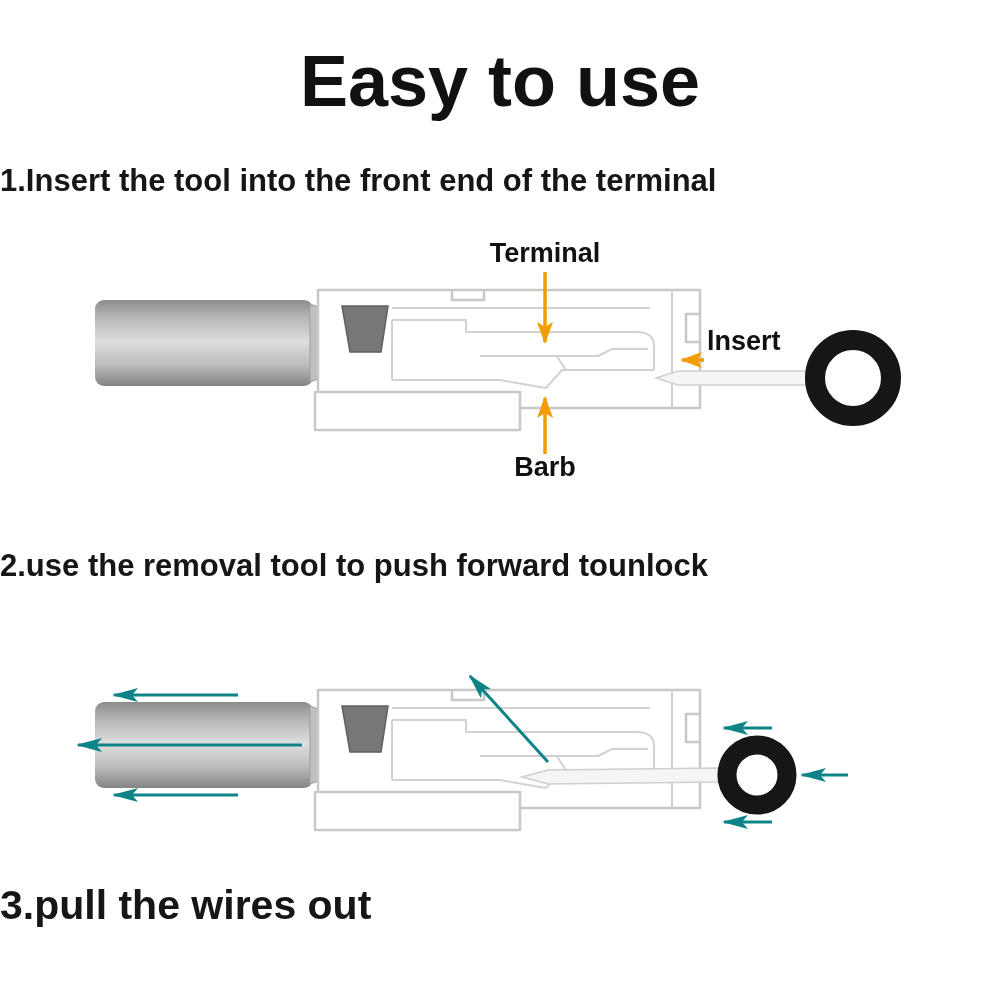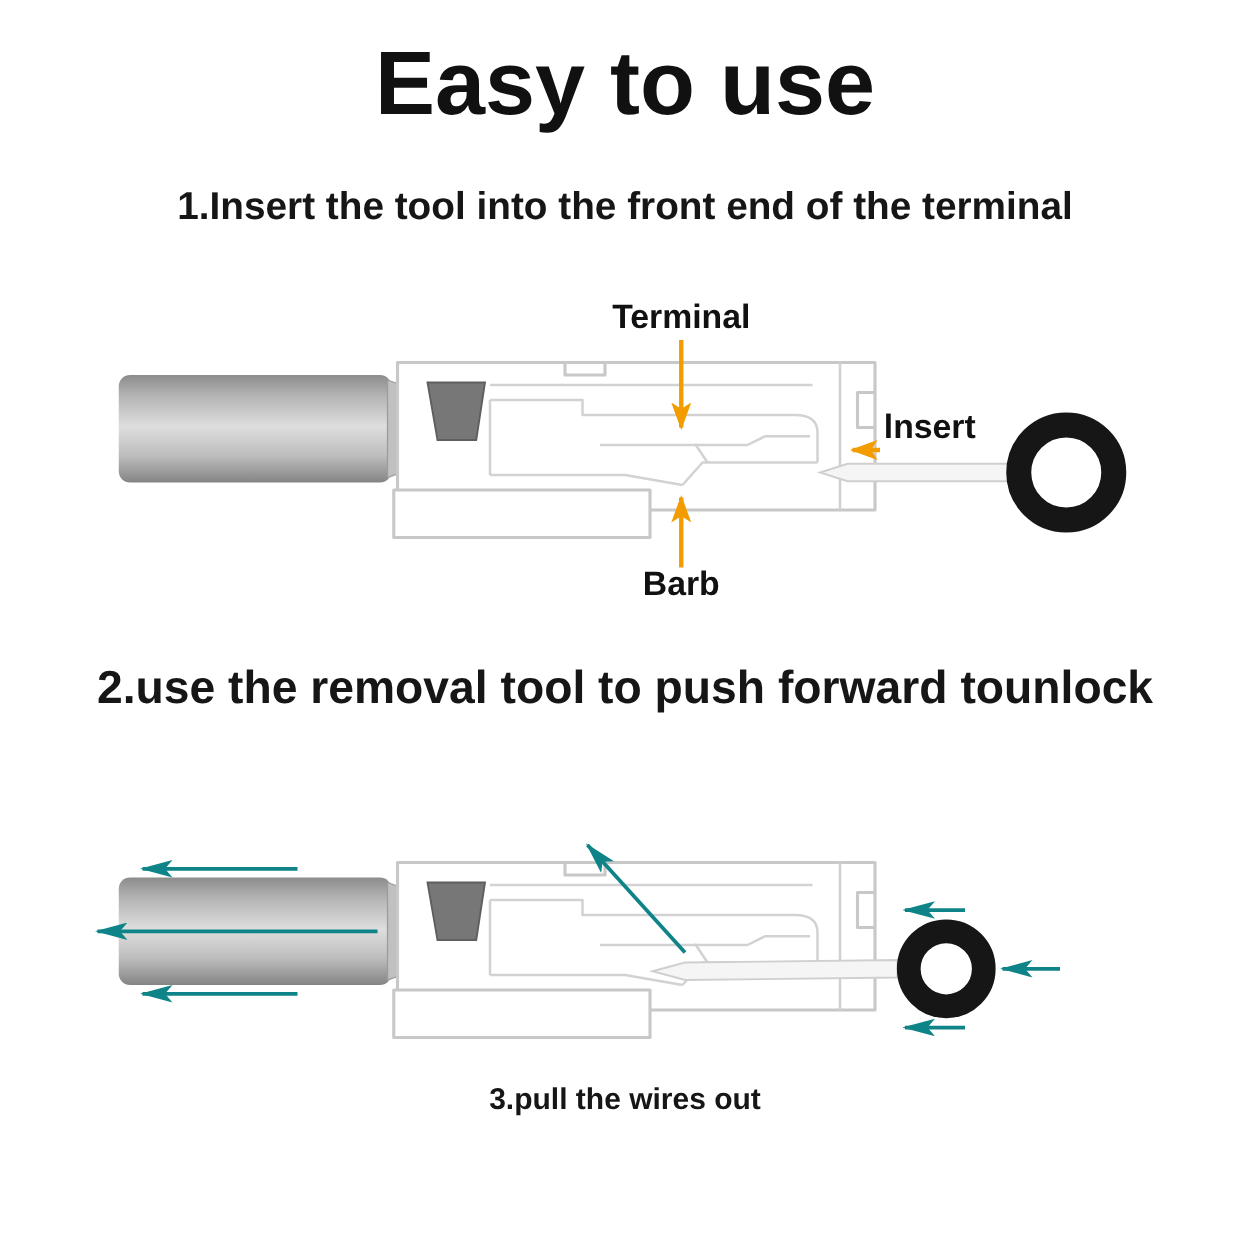--- a/index.html
+++ b/index.html
@@ -1,23 +1,23 @@
 <!DOCTYPE html>
 <html style="--callout: #F29C00; --motion: #0E8488; --ink: #161616;"><head>
 <meta charset="utf-8">
 <style>
   :root { --callout:#F29C00; --motion:#0E8488; --ink:#161616; }
   html,body{margin:0;padding:0;}
   body{width:1000px;height:1000px;background:#ffffff;font-family:"Liberation Sans",sans-serif;color:#141414;position:relative;overflow:hidden;}
   .page{position:absolute;inset:0;}
-  .title{position:absolute;top:26px;left:0;width:100%;text-align:center;font-size:72px;font-weight:900;margin:0;color:#111;}
-  .step{position:absolute;left:0;width:100%;text-align:center;font-weight:700;color:#161616;}
+  .title{position:absolute;top:40px;left:0;width:100%;text-align:center;font-size:72px;font-weight:900;margin:0;color:#111;}
+  .step{position:absolute;left:0;width:100%;font-weight:700;color:#161616;margin-top:16px;}
   .step1{top:147px;font-size:31px;}
-  .step2{top:528px;font-size:37px;line-height:44px;}
-  .step3{top:866px;font-size:24px;}
+  .step2{top:528px;font-size:31px;line-height:44px;}
+  .step3{top:866px;font-size:41px;}
   svg.diagram{position:absolute;left:0;}
   .d1{top:230px;}
   .d2{top:650px;}
   svg text{font-family:"Liberation Sans",sans-serif;font-weight:700;font-size:27px;fill:#111;}
   .callout-stroke{stroke:var(--callout);stroke-width:3.5;fill:none;}
   .callout-fill{fill:var(--callout);}
   .motion-stroke{stroke:var(--motion);stroke-width:3;fill:none;}
   .motion-fill{fill:var(--motion);}
   .ring{stroke:var(--ink);fill:none;}
   .housing{fill:#ffffff;stroke:#c8c8c8;stroke-width:2.5;stroke-linejoin:round;}

